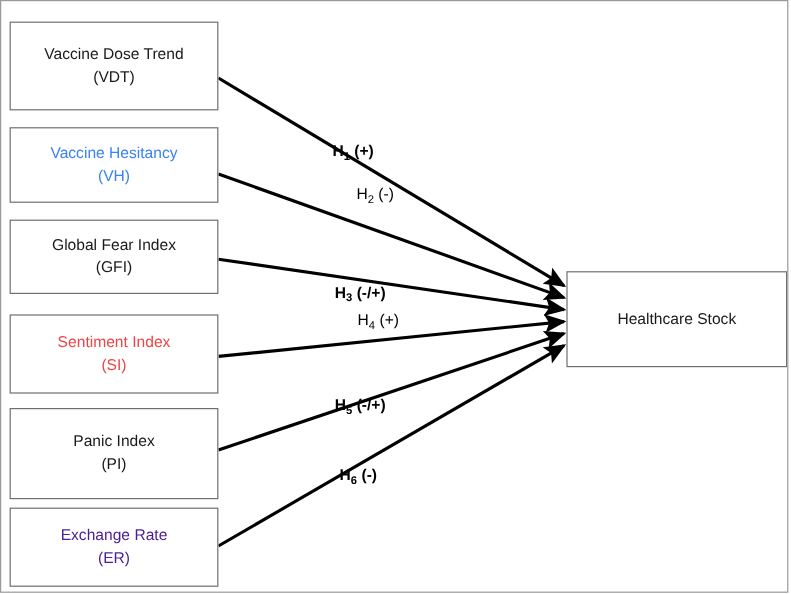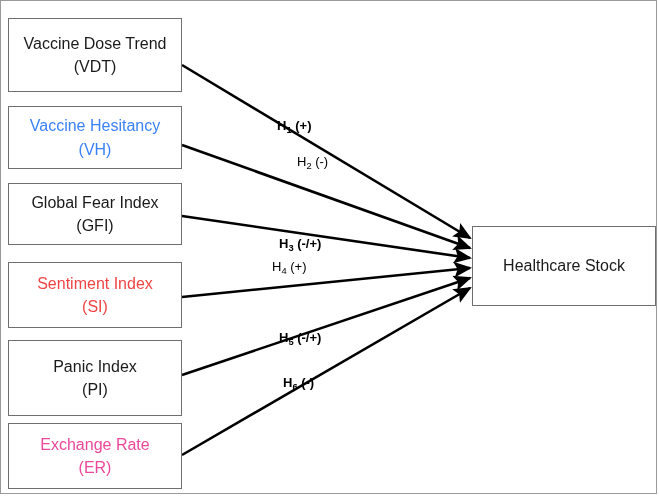--- a/index.html
+++ b/index.html
@@ -32,21 +32,21 @@
     position: absolute;
     box-sizing: border-box;
     border: 1px solid #6f6f6f;
     background: #ffffff;
     display: flex;
     flex-direction: column;
     align-items: center;
     justify-content: center;
     text-align: center;
     color: #1a1a1a;
-    font-size: 16px;
+    font-size: 13px;
     line-height: 1.45;
     z-index: 3;
   }
   .node-box .line {
     display: block;
     white-space: nowrap;
   }
   #svg-arrows {
     position: absolute;
     left: 0;
@@ -115,29 +115,29 @@
   <div class="node-box" style="left: 8px; top: 262px; width: 174px; height: 66px; border-color: rgb(111, 111, 111); color: #ef4444;">
     <span class="line">Sentiment Index</span>
     <span class="line">(SI)</span>
   </div>
 
   <div class="node-box" style="left: 8px; top: 340px; width: 174px; height: 76px; border-color: rgb(111, 111, 111); color: rgb(26, 26, 26);">
     <span class="line">Panic Index</span>
     <span class="line">(PI)</span>
   </div>
 
-  <div class="node-box" style="left: 8px; top: 423px; width: 174px; height: 66px; border-color: rgb(111, 111, 111); color: #ec4899;">
+  <div class="node-box" style="left: 8px; top: 423px; width: 174px; height: 66px; border-color: rgb(111, 111, 111); color: #4c1d95;">
     <span class="line">Exchange Rate</span>
     <span class="line">(ER)</span>
   </div>
 
   <div class="node-box" id="outcome-box" style="left: 472px; top: 226px; width: 184px; height: 80px; border-color: rgb(111, 111, 111); color: rgb(26, 26, 26);">
     <span class="line">Healthcare Stock</span>
   </div>
 
   <div class="hyp-label bold" id="hyp-h1" style="left: 277px; top: 90px;"><span>H</span><sub>1</sub><span> (+)</span></div>
   <div class="hyp-label" id="hyp-h2" style="left: 281px; top: 154px; margin-left: 16px;"><span>H</span><sub>2</sub><span> (-)</span></div>
   <div class="hyp-label bold" id="hyp-h3" style="left: 279px; top: 208px;"><span>H</span><sub>3</sub><span> (-/+)</span></div>
-  <div class="hyp-label" id="hyp-h4" style="left: 272px; top: 259px; text-align: right;"><span>H</span><sub>4</sub><span> (+)</span></div>
+  <div class="hyp-label" id="hyp-h4" style="left: 298px; top: 259px; text-align: right;"><span>H</span><sub>4</sub><span> (+)</span></div>
   <div class="hyp-label bold" id="hyp-h5" style="left: 279px; top: 302px;"><span>H</span><sub>5</sub><span> (-/+)</span></div>
-  <div class="hyp-label bold" id="hyp-h6" style="left: 283px; top: 347px;"><span>H</span><sub>6</sub><span> (-)</span></div>
+  <div class="hyp-label bold" id="hyp-h6" style="left: 283px; top: 360px;"><span>H</span><sub>6</sub><span> (-)</span></div>
 
 </div>
 
 </body></html>

